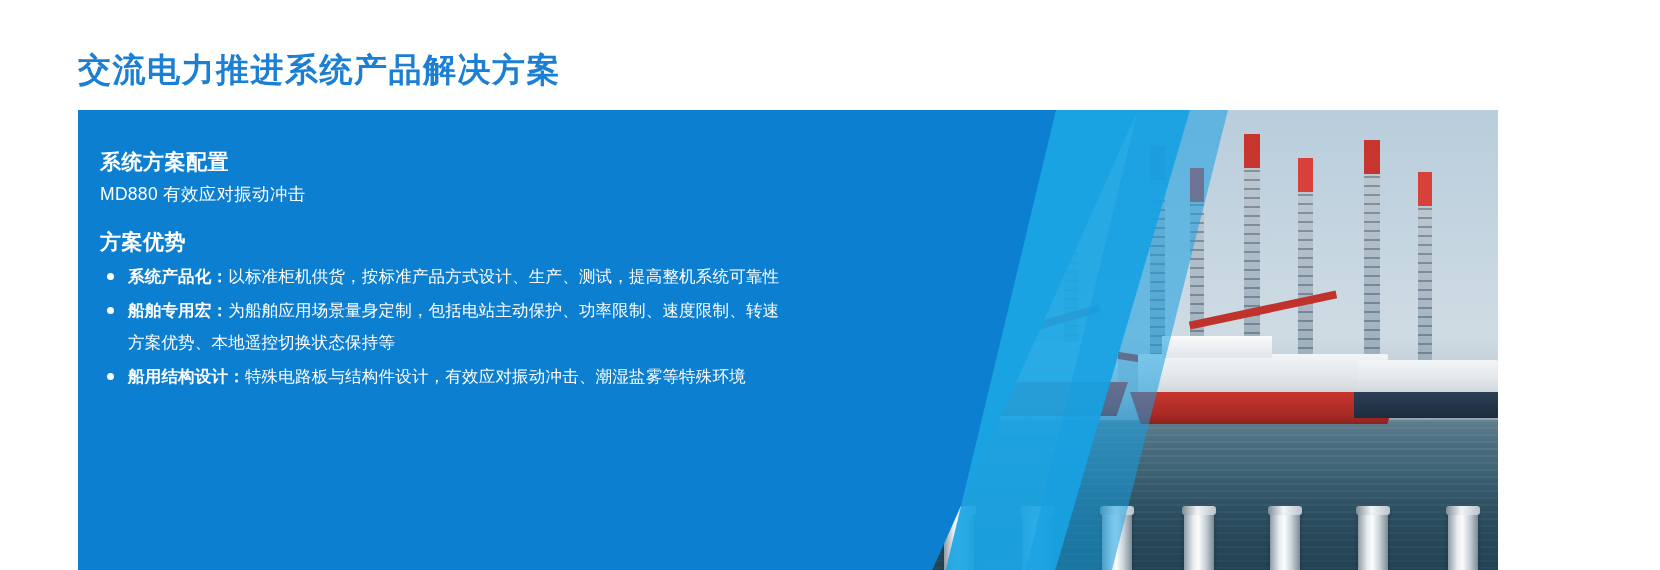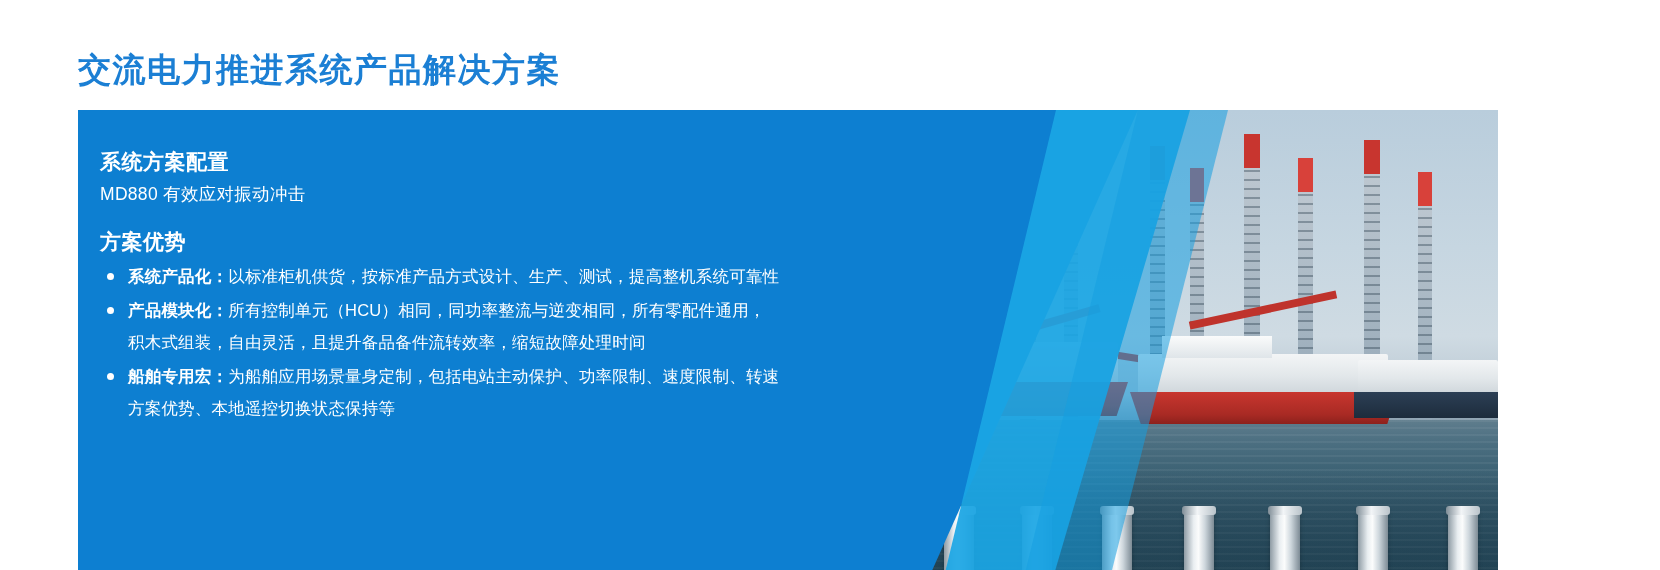--- a/index.html
+++ b/index.html
@@ -192,23 +192,22 @@
     <div class="sec-title">系统方案配置</div>
     <div class="sec-sub">MD880 有效应对振动冲击</div>
     <div class="adv-title">方案优势</div>
     <ul class="bullets" id="bullets">
         <li>
           <span class="dot"></span>
           <span class="ln"><span class="lead">系统产品化：</span>以标准柜机供货，按标准产品方式设计、生产、测试，提高整机系统可靠性</span>
         </li>
         <li>
           <span class="dot"></span>
-          <span class="ln"><span class="lead">产品模块化：</span>所有控制单元（HCU）相同，同功率整流与逆变相同，所有零配件通用，</span>
-          <span class="ln cont">积木式组装，自由灵活，且提升备品备件流转效率，缩短故障处理时间</span>
+          <span class="ln"><span class="lead">船舶专用宏：</span>为船舶应用场景量身定制，包括电站主动保护、功率限制、速度限制、转速</span>
+          <span class="ln cont">方案优势、本地遥控切换状态保持等</span>
         </li>
         <li>
           <span class="dot"></span>
-          <span class="ln"><span class="lead">船舶专用宏：</span>为船舶应用场景量身定制，包括电站主动保护、功率限制、速度限制、转速</span>
-          <span class="ln cont">方案优势、本地遥控切换状态保持等</span>
+          <span class="ln"><span class="lead">船用结构设计：</span>特殊电路板与结构件设计，有效应对振动冲击、潮湿盐雾等特殊环境</span>
         </li>
       </ul>
   </div>
 </div>
 
 </body></html>

